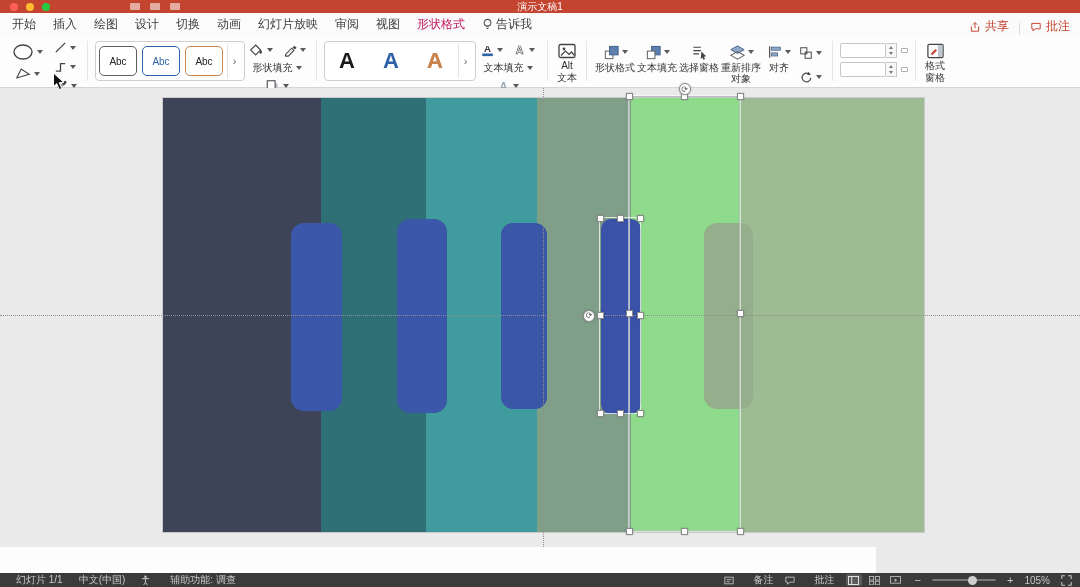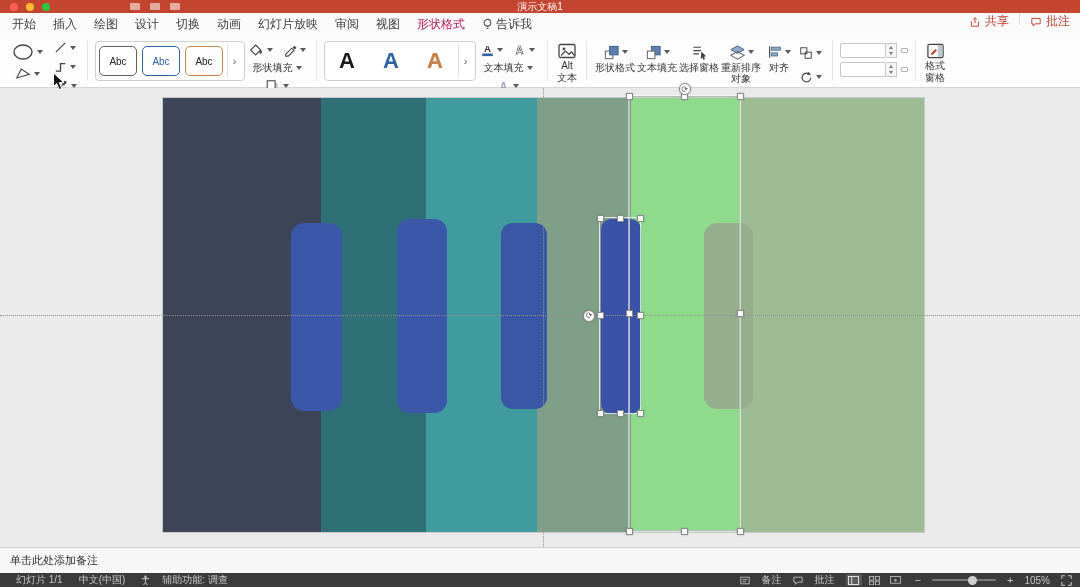--- a/index.html
+++ b/index.html
@@ -13,21 +13,21 @@
   .tl-close{background:#FF5F57}.tl-min{background:#FEBC2E}.tl-max{background:#28C840}
   .tb-icons { display:flex; gap:10px; margin-left:80px; }
   .tb-icons i { width:10px; height:7px; background:rgba(255,255,255,.55); border-radius:1px; display:block; }
   #tb-title { position:absolute; left:0; right:0; text-align:center; color:#fff; font-size:10px; line-height:13px; }
 
   
   #tabrow { position:absolute; left:0; top:13px; width:1080px; height:22px; background:#FBFBFB; display:flex; align-items:center; padding-left:12px; }
   .tab { font-size:12px; color:#3d3d3d; margin-right:17px; position:relative; cursor:default; white-space:nowrap; display:flex; align-items:center; gap:3px;font-family:Liberation Mono, monospace; }
   .tab.active { color:#be185d; }
   .tab.active::after { content:''; position:absolute; left:0; right:0; bottom:-5px; height:2.5px; background:#C5402C; border-radius:2px; }
-  #tab-right { position:absolute; right:10px; top:0; height:22px; display:flex; align-items:flex-start; gap:10px; color:#C5402C; font-size:12px; }
+  #tab-right { position:absolute; right:10px; top:0; height:22px; display:flex; align-items:flex-end; gap:10px; color:#C5402C; font-size:12px; }
   #tab-right .vdiv { width:1px; height:12px; background:#ddd; }
   #tab-right .rbtn { display:flex; align-items:center; gap:4px; }
   svg.ic { display:block; }
 
   
   #ribbon { position:absolute; left:0; top:35px; width:1080px; height:53px; background:#FDFDFD; border-bottom:1px solid #D6D6D6; display:flex; align-items:flex-start; padding:4px 6px 0 8px; }
   .sep { width:1px; align-self:stretch; background:#E5E5E5; margin:2px 7px 6px 7px; }
   .cv { width:0; height:0; border-left:3px solid transparent; border-right:3px solid transparent; border-top:4px solid #5a5a5a; display:inline-block; }
   .mbtn { display:flex; align-items:center; gap:3px; padding:2px 3px; border-radius:3px; }
   .grp { display:flex; }
@@ -91,21 +91,21 @@
   .rothandle { position:absolute; width:12px; height:12px; border-radius:50%; background:#fff; border:1px solid #8a8a8a; z-index:7; display:flex; align-items:center; justify-content:center; font-size:8px; color:#555; box-shadow:0 0 2px rgba(0,0,0,.3); }
 
   
   #notes { position:absolute; left:0; top:547px; width:1080px; height:26px; background:#F7F7F7; border-top:1px solid #CFCFCF; display:flex; align-items:center; padding-left:10px; }
   #notes span { font-size:11px; color:#2b2b2b; }
 
   
   #status { position:absolute; left:0; top:573px; width:1080px; height:14px; background:#3B3B3B; color:#C8C8C8; font-size:10px; display:flex; align-items:center; padding:0 16px; }
   .st-left { display:flex; align-items:center; gap:16px; }
   .st-right { position:absolute; right:8px; display:flex; align-items:center; gap:11px; }
-  .st-item { display:flex; align-items:center; gap:12px; }
+  .st-item { display:flex; align-items:center; gap:20px; }
   .st-views { display:flex; gap:5px; align-items:center; }
   .st-views .vw { width:16px; height:12px; display:flex; align-items:center; justify-content:center; border-radius:2px; }
   .st-views .vw.on { background:#5A5A5A; }
   .zoomtrack { width:64px; height:2px; background:#7a7a7a; border-radius:1px; position:relative; }
   .zoomknob { position:absolute; left:36px; top:-3.5px; width:9px; height:9px; border-radius:50%; background:#CFCFCF; }
   .zsign { font-size:11px; color:#C8C8C8; }
 
   
   #cursor { position:absolute; left:52px; top:72px; z-index:99; pointer-events:none; }
 </style>
@@ -460,23 +460,20 @@
       <div class="handle" style="left: 616.5px; top: 126.5px;"></div>
       <div class="handle" style="left: 636.5px; top: 126.5px;"></div>
       <div class="handle" style="left: 596.5px; top: 224px;"></div>
       <div class="handle" style="left: 636.5px; top: 224px;"></div>
       <div class="handle" style="left: 596.5px; top: 321.5px;"></div>
       <div class="handle" style="left: 616.5px; top: 321.5px;"></div>
       <div class="handle" style="left: 636.5px; top: 321.5px;"></div>
       <div class="rothandle" style="left: 583px; top: 221.5px;">⟳</div>
     </div>
 
-  <div id="notes">
-    <span>单击此处添加备注</span>
-  </div>
 
   <div id="status">
     <div class="st-left">
       <span>幻灯片 1/1</span>
       <span>中文(中国)</span>
       <span class="st-item">
         <svg class="ic" width="9" height="10" viewBox="0 0 10 11">
             <circle cx="5" cy="1.8" r="1.4" fill="#C8C8C8"></circle>
             <path d="M1 4h8M5 4v4M5 8l-2 3M5 8l2 3" stroke="#C8C8C8" stroke-width="1.1" fill="none"></path>
           </svg>

